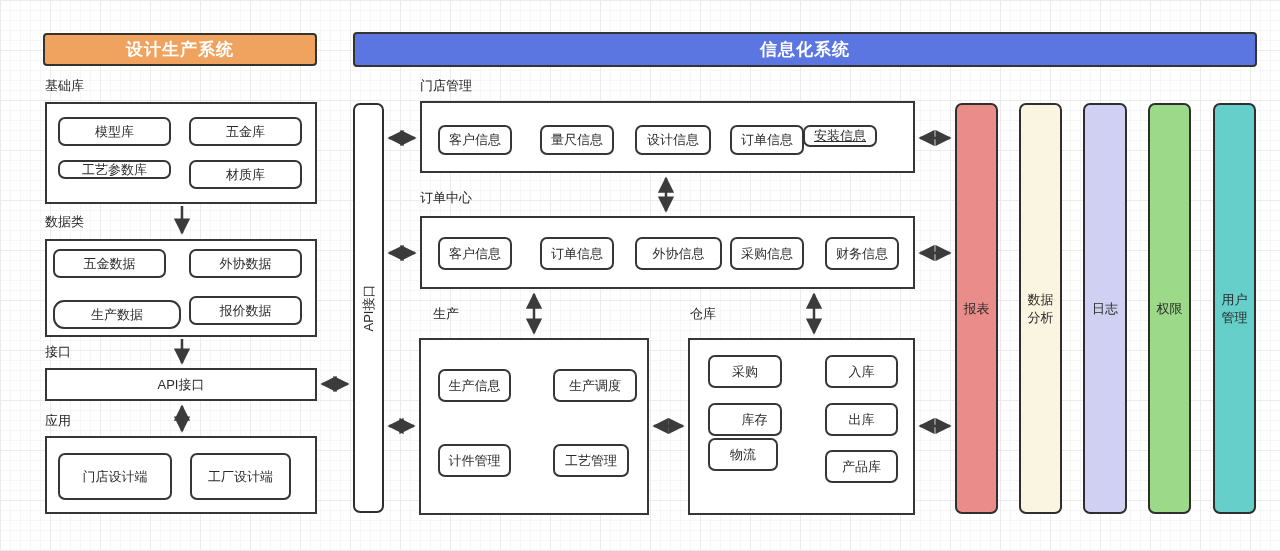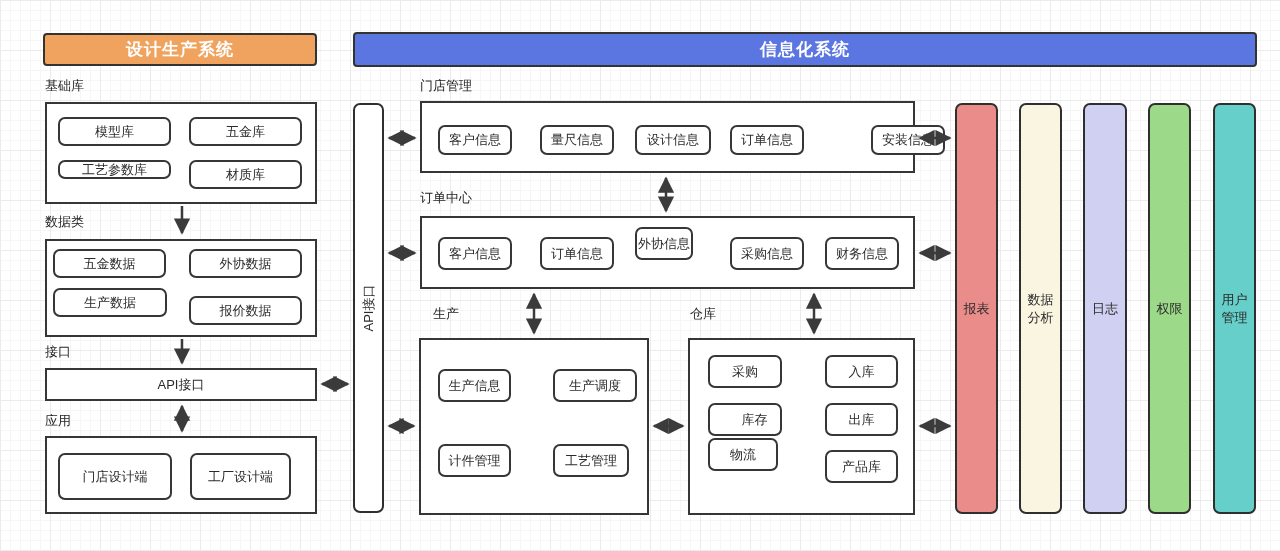--- a/index.html
+++ b/index.html
@@ -57,48 +57,48 @@
 <div class="abs group" style="left:45px;top:102px;width:272px;height:102px;"></div>
 <div class="abs node" style="left:58px;top:117px;width:113px;height:29px;">模型库</div>
 <div class="abs node" style="left:189px;top:117px;width:113px;height:29px;">五金库</div>
 <div class="abs node" style="left:58px;top:160px;width:113px;height:19px;">工艺参数库</div>
 <div class="abs node" style="left:189px;top:160px;width:113px;height:29px;">材质库</div>
 
 <div class="abs sec-label" style="left:45px;top:213px;">数据类</div>
 <div class="abs group" style="left:45px;top:239px;width:272px;height:98px;"></div>
 <div class="abs node" style="left:53px;top:249px;width:113px;height:29px;">五金数据</div>
 <div class="abs node" style="left:189px;top:249px;width:113px;height:29px;">外协数据</div>
-<div class="abs node" style="left:53px;top:288px;width:114px;height:29px;">生产数据</div>
+<div class="abs node" style="left:53px;top:300px;width:128px;height:29px;border-radius:11px;">生产数据</div>
 <div class="abs node" style="left:189px;top:296px;width:113px;height:29px;">报价数据</div>
 
 <div class="abs sec-label" style="left:45px;top:343px;">接口</div>
 <div class="abs apibox" style="left:45px;top:368px;width:272px;height:33px;">API接口</div>
 
 <div class="abs sec-label" style="left:45px;top:412px;">应用</div>
 <div class="abs group" style="left:45px;top:436px;width:272px;height:78px;"></div>
 <div class="abs node" style="left:58px;top:453px;width:114px;height:47px;">门店设计端</div>
 <div class="abs node" style="left:190px;top:453px;width:101px;height:47px;">工厂设计端</div>
 
 <div class="abs vbar" style="left:353px;top:103px;width:31px;height:410px;">
   <span class="vtext">API接口</span>
 </div>
 
 <div class="abs sec-label" style="left:420px;top:77px;">门店管理</div>
 <div class="abs group" style="left:420px;top:101px;width:495px;height:72px;"></div>
 <div class="abs node" style="left:438px;top:125px;width:74px;height:30px;">客户信息</div>
 <div class="abs node" style="left:540px;top:125px;width:74px;height:30px;">量尺信息</div>
 <div class="abs node" style="left:635px;top:125px;width:76px;height:30px;font-family:Liberation Mono, monospace;">设计信息</div>
 <div class="abs node" style="left:730px;top:125px;width:74px;height:30px;">订单信息</div>
-<div class="abs node" style="left:871px;top:125px;width:74px;height:30px;">安装信息</div>
+<div class="abs node" style="left:803px;top:125px;width:74px;height:22px;text-decoration:underline;">安装信息</div>
 
 <div class="abs sec-label" style="left:420px;top:189px;">订单中心</div>
 <div class="abs group" style="left:420px;top:216px;width:495px;height:73px;"></div>
 <div class="abs node" style="left:438px;top:237px;width:74px;height:33px;">客户信息</div>
 <div class="abs node" style="left:540px;top:237px;width:74px;height:33px;">订单信息</div>
-<div class="abs node" style="left:635px;top:227px;width:58px;height:33px;">外协信息</div>
+<div class="abs node" style="left:635px;top:237px;width:87px;height:33px;">外协信息</div>
 <div class="abs node" style="left:730px;top:237px;width:74px;height:33px;">采购信息</div>
 <div class="abs node" style="left:825px;top:237px;width:74px;height:33px;">财务信息</div>
 
 <div class="abs sec-label" style="left:433px;top:305px;">生产</div>
 <div class="abs group" style="left:419px;top:338px;width:230px;height:177px;"></div>
 <div class="abs node" style="left:438px;top:369px;width:73px;height:33px;">生产信息</div>
 <div class="abs node" style="left:553px;top:369px;width:84px;height:33px;">生产调度</div>
 <div class="abs node" style="left:438px;top:444px;width:73px;height:33px;">计件管理</div>
 <div class="abs node" style="left:553px;top:444px;width:76px;height:33px;">工艺管理</div>
 

